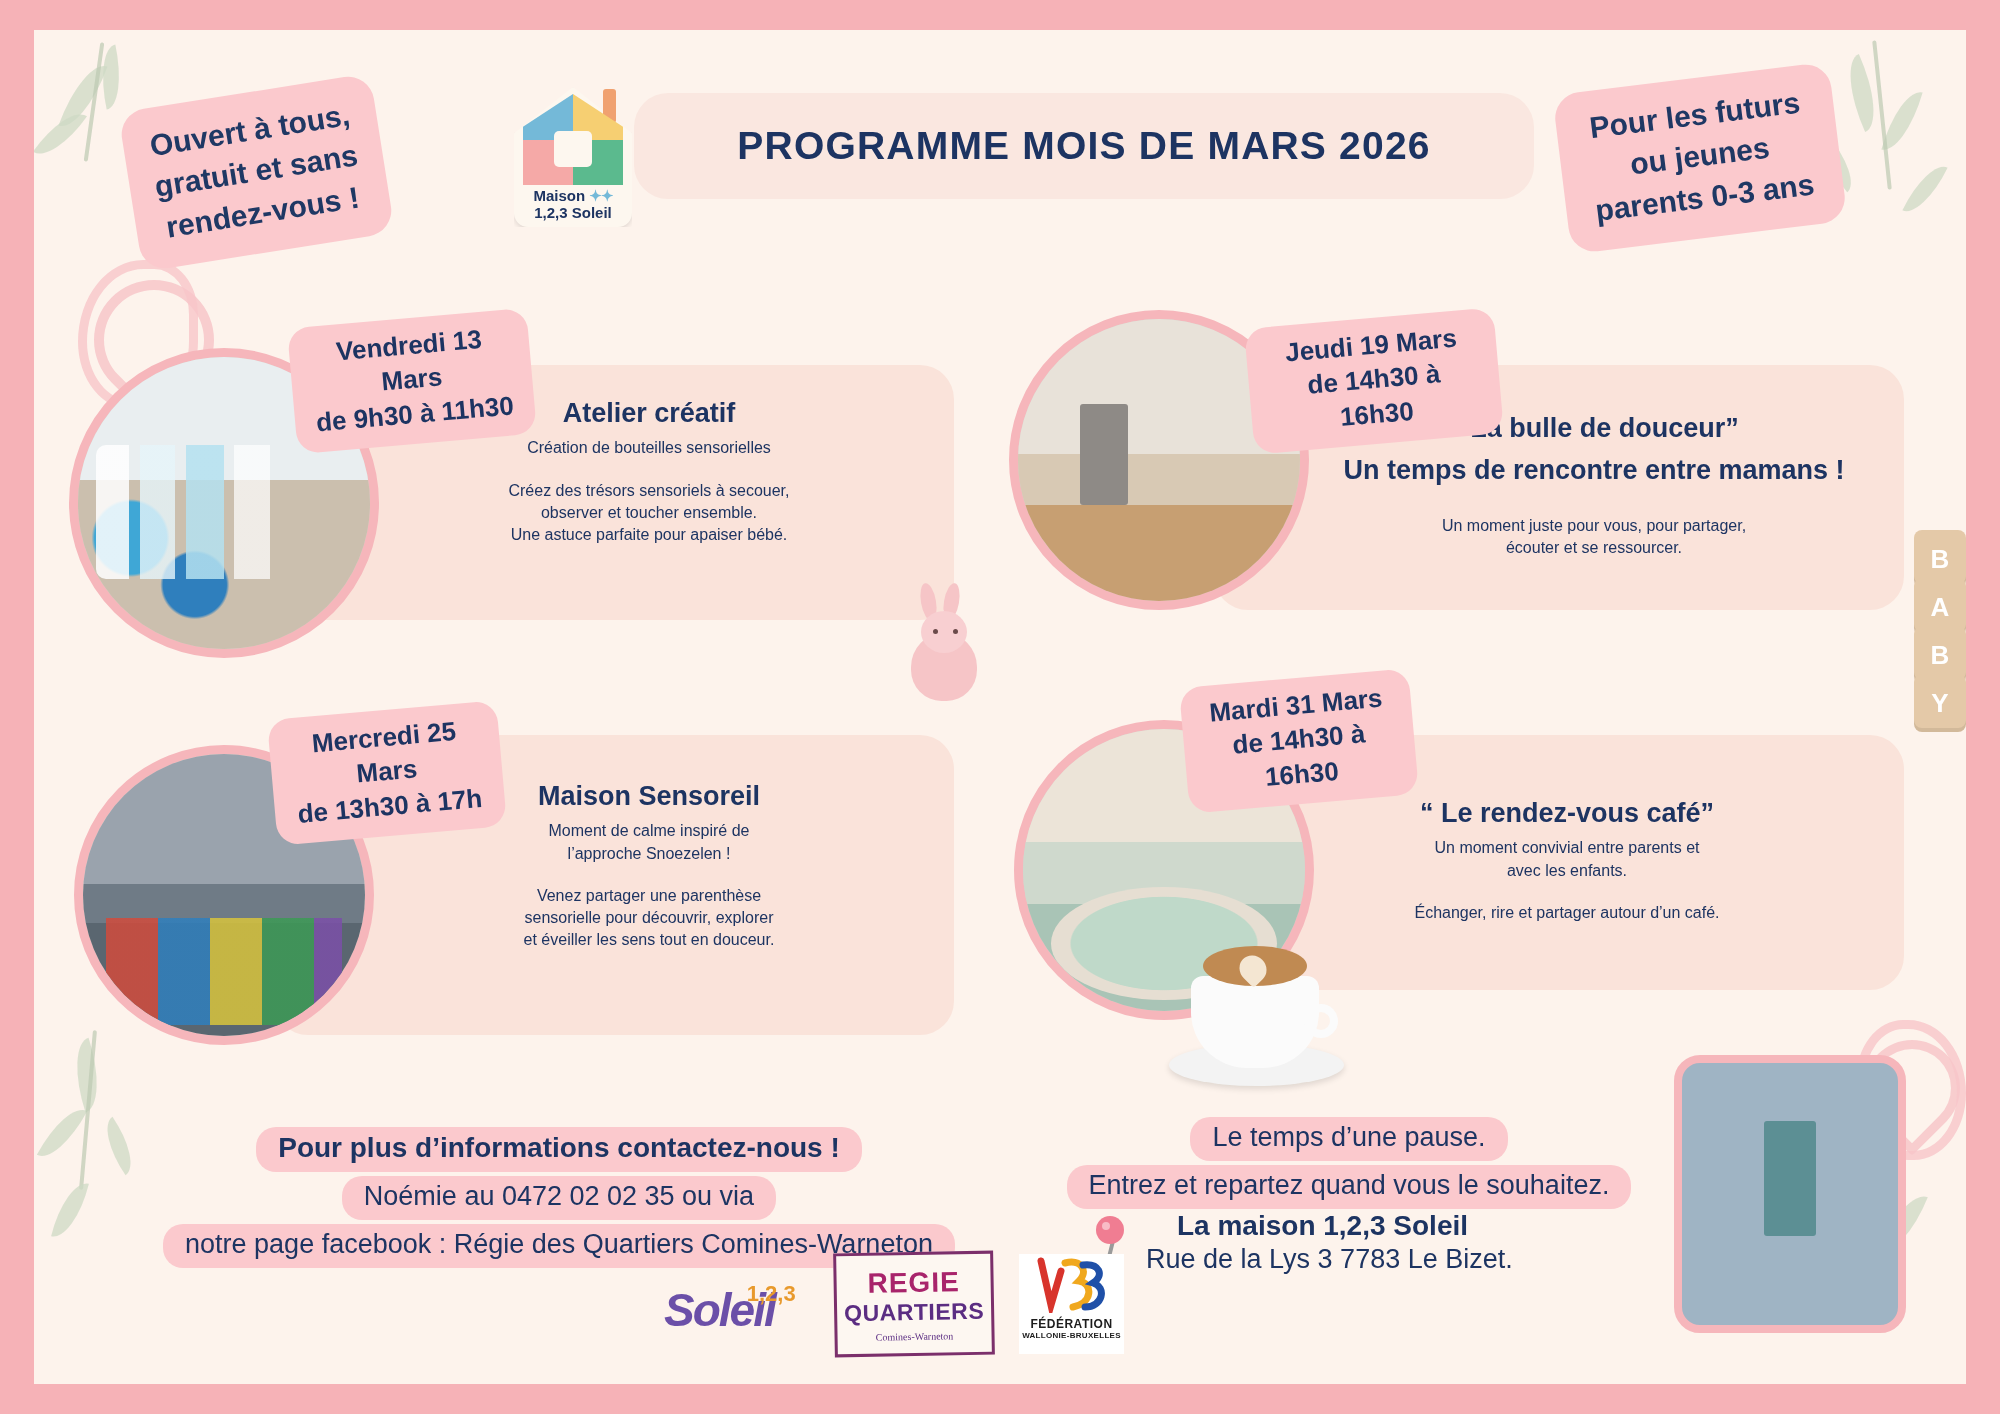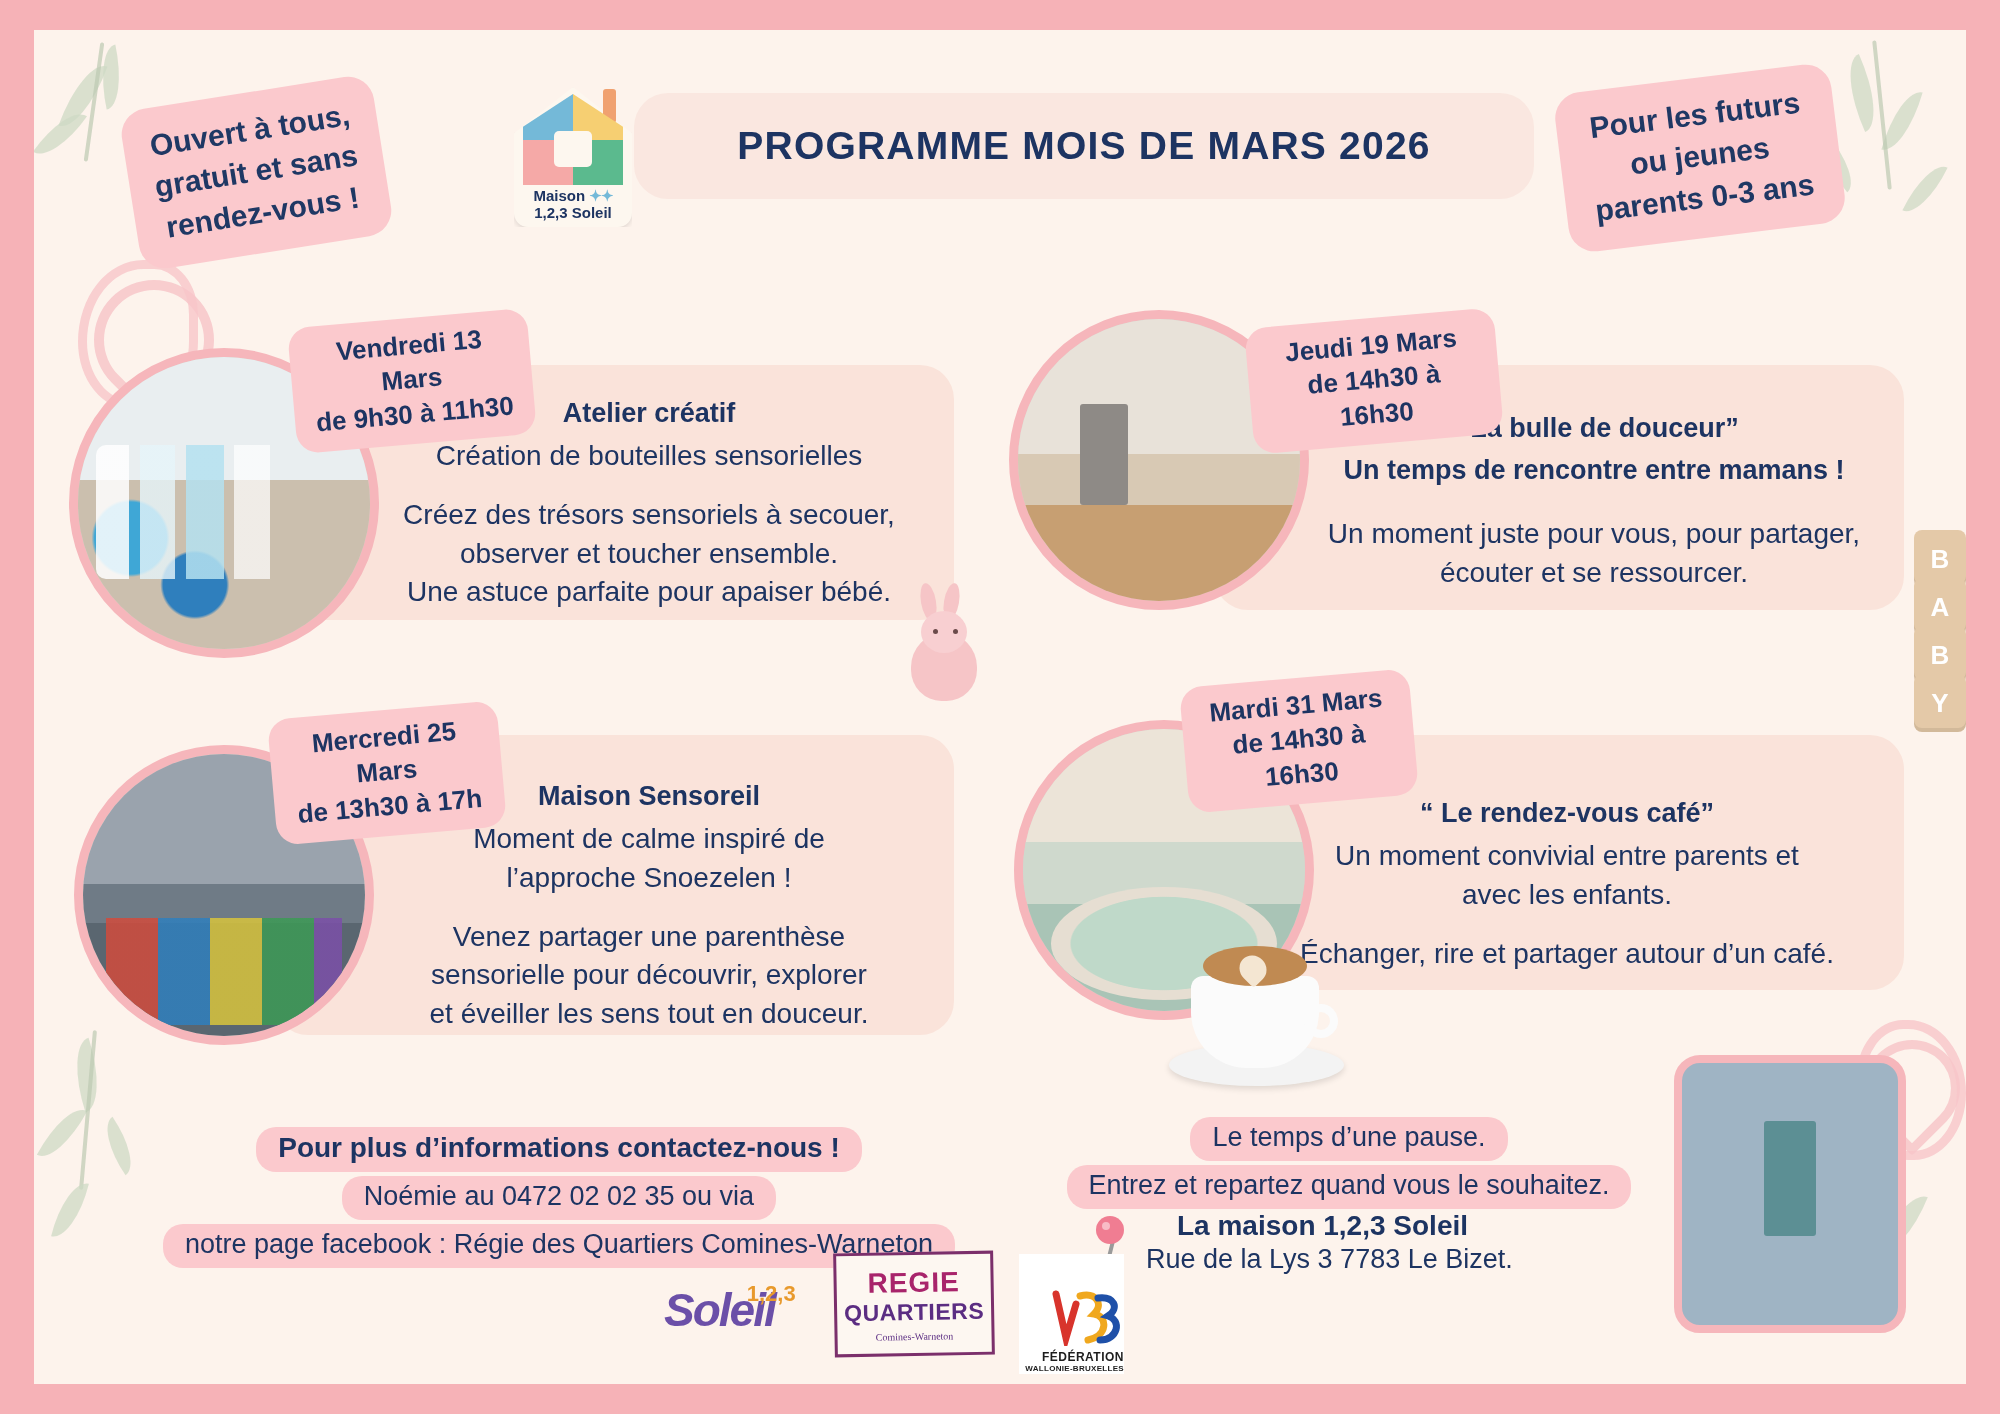--- a/index.html
+++ b/index.html
@@ -187,21 +187,21 @@
     color: #1d3462;
     text-align: center;
   }
   .card-title {
     font-size: 27px;
     font-weight: 700;
     line-height: 1.35;
     margin-bottom: 6px;
   }
   .card-body {
-    font-size: 28px;
+    font-size: 16px;
     line-height: 1.38;
     white-space: pre-line;
   }
   .gap { height: 20px; }
 
   
   .photo-bottles {
     background:
       radial-gradient(circle at 18% 62%, #3fa7d6 0 12%, transparent 13%),
       radial-gradient(circle at 40% 78%, #2f7fbd 0 11%, transparent 12%),
@@ -319,23 +319,23 @@
     position:absolute; left:800px; top:4px; width:160px; height:104px;
     border:3px solid #7b2f6b; background:#fdf7f1;
     display:flex; flex-direction:column; align-items:center; justify-content:center;
     transform: rotate(-1deg);
   }
   #logo-regie .r1 { font-size:28px; color:#a8246b; font-weight:700; letter-spacing:1px; }
   #logo-regie .r2 { font-size:23px; color:#5b2d82; font-weight:700; letter-spacing:.5px; }
   #logo-regie .r3 { font-size:10px; color:#5b2d82; margin-top:5px; font-family:"Liberation Serif", serif; }
 
   #logo-fwb {
-    position:absolute; left:985px; top:6px; width:105px; height:120px;
-    background:#ffffff; display:flex; flex-direction:column; align-items:flex-end; justify-content:flex-end;
-    padding-bottom:1px;
+    position:absolute; left:985px; top:6px; width:105px; height:100px;
+    background:#ffffff; display:flex; flex-direction:column; align-items:center; justify-content:flex-end;
+    padding-bottom:14px;
   }
   #fwb-mark { width:74px; height:56px; position:relative; margin-bottom:4px; }
   #logo-fwb .f1 { font-size:12px; font-weight:700; color:#1d1d1d; letter-spacing:.5px; }
   #logo-fwb .f2 { font-size:8px; font-weight:700; color:#1d1d1d; letter-spacing:.3px; }
 
   #credit { position:absolute; left:1110px; top:16px; width:470px; font-size:19px; color:#1d3462; line-height:1.4; }
   #credit b { font-weight:700; }
   #credit i { font-style:italic; font-weight:700; }
 </style>
 </head>

